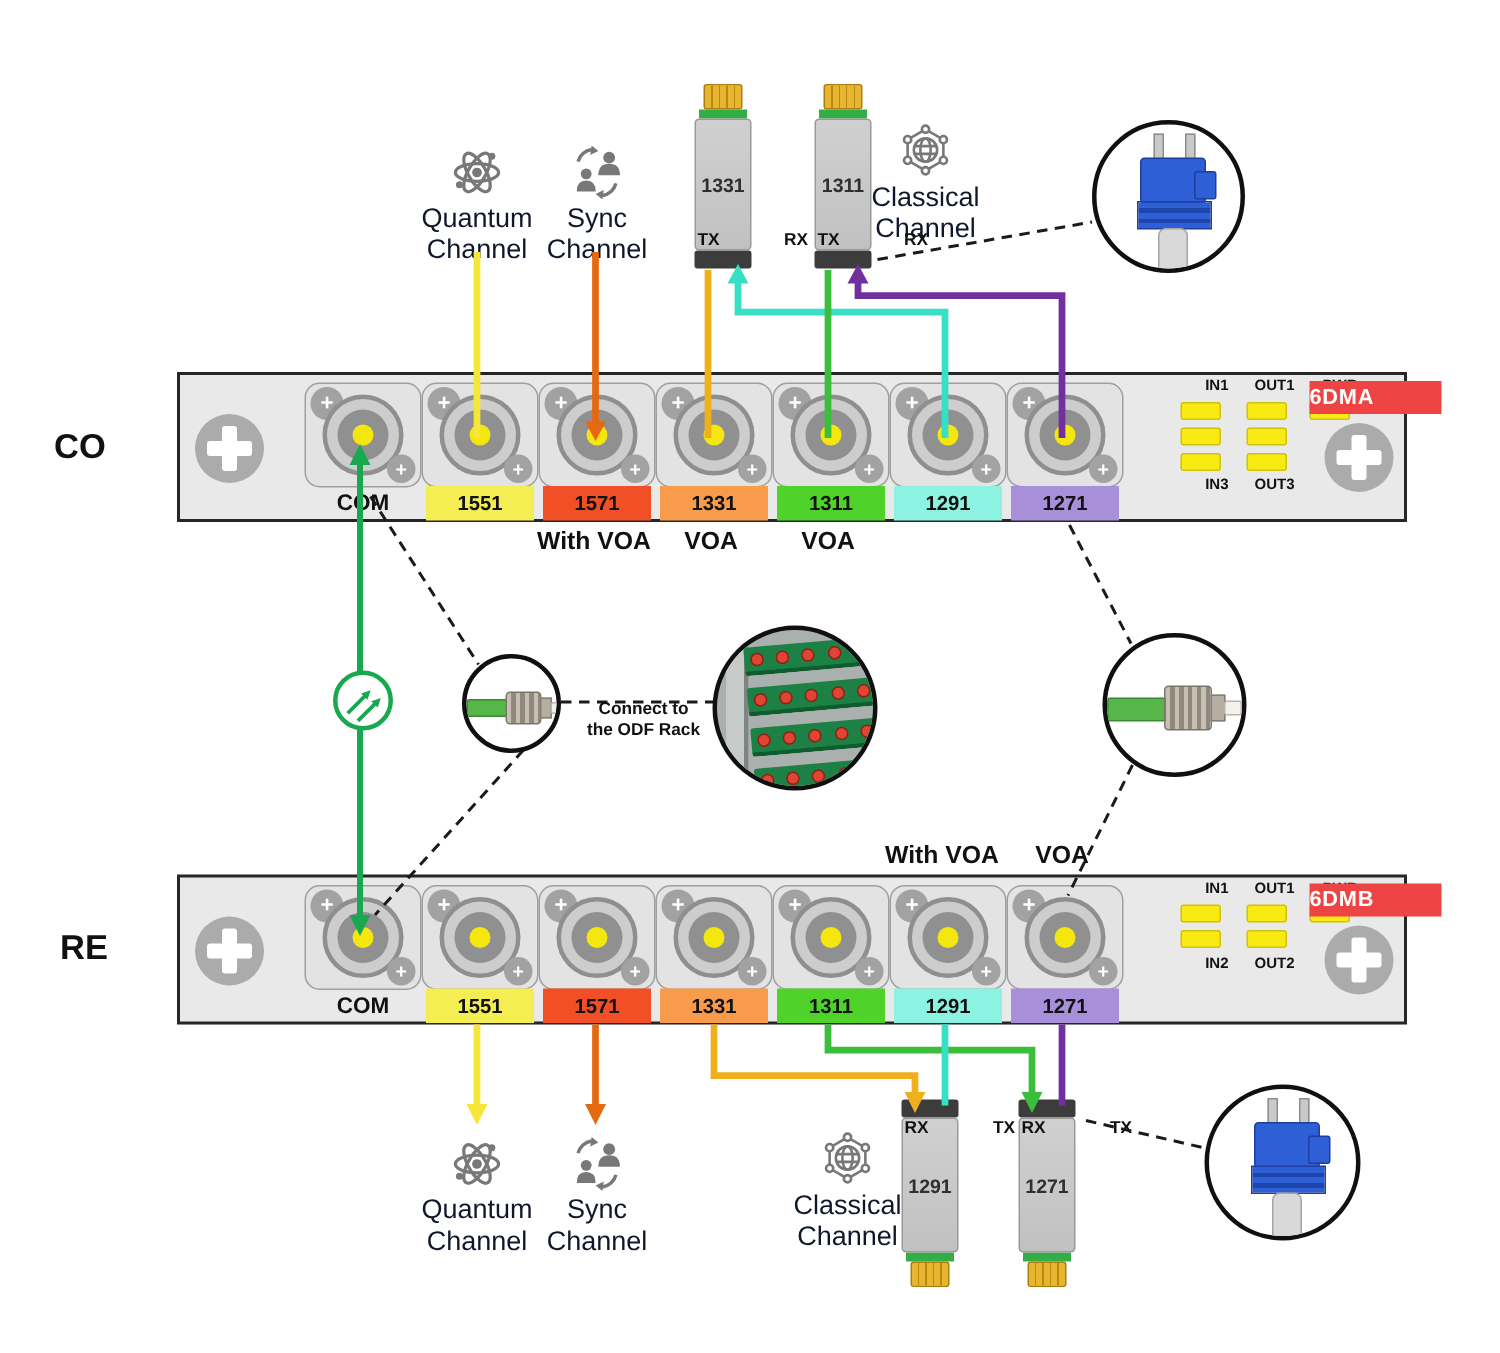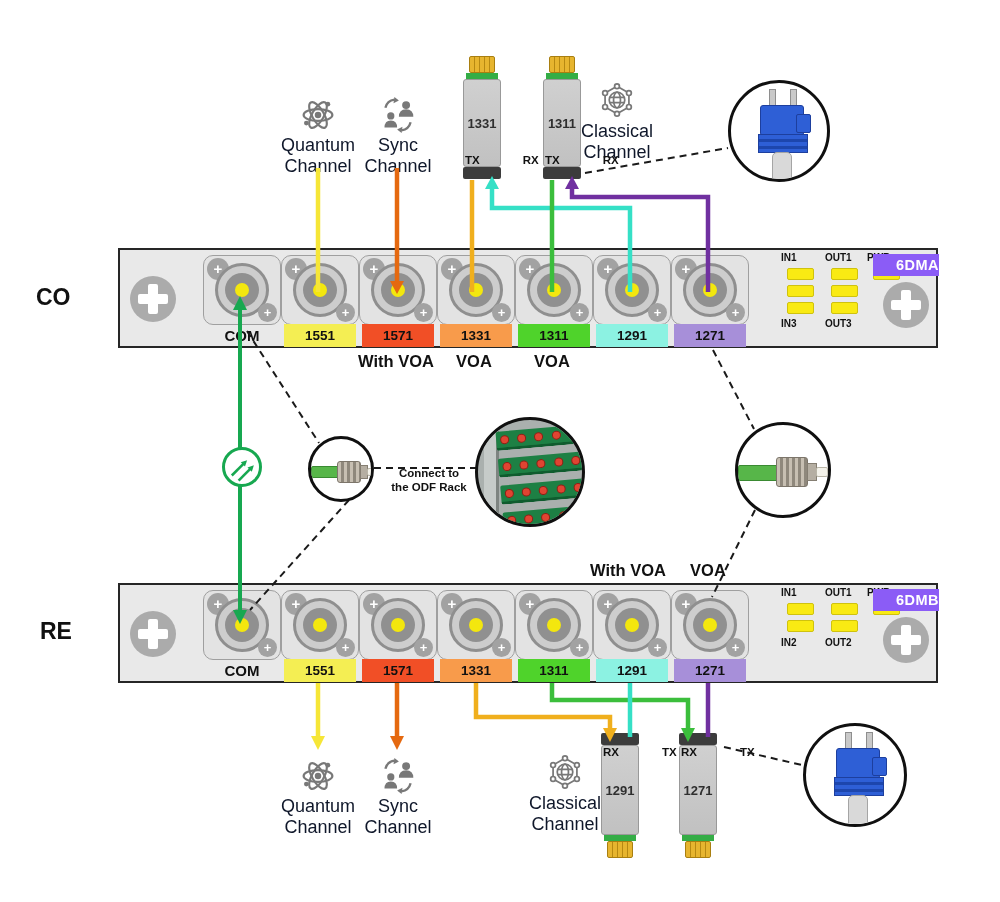--- a/index.html
+++ b/index.html
@@ -14,25 +14,25 @@
             font-weight:900;text-align:center;}
   .screw-sm.tl{left:3px;top:2px;width:22px;height:22px;font-size:15px;line-height:22px;}
   .screw-sm.br{right:3px;bottom:2px;width:19px;height:19px;font-size:13px;line-height:19px;}
   .conn{position:absolute;left:11px;top:7px;width:54px;height:54px;border-radius:50%;
         background:#cdcdcd;border:3px solid #8f8f8f;box-sizing:border-box;}
   .conn-mid{position:absolute;inset:7px;border-radius:50%;background:#909090;}
   .conn-core{position:absolute;inset:17px;border-radius:50%;background:#f3e70e;}
   .chip{position:absolute;top:74px;width:72px;height:23px;line-height:23px;
         text-align:center;font-size:13.5px;font-weight:800;color:#111;}
   .chip-com{background:transparent;font-size:15px;font-weight:800;}
-  .ledlbl{position:absolute;width:38px;text-align:left;font-size:10px;font-weight:800;color:#111;}
+  .ledlbl{position:absolute;width:38px;text-align:right;font-size:10px;font-weight:800;color:#111;}
   .led{position:absolute;width:27px;height:12px;background:#F9EA13;border:1px solid #cfc20e;
        border-radius:2px;box-sizing:border-box;}
-  .model{position:absolute;left:753px;top:4px;width:66px;height:22px;background:#8b5cf6;
-         color:#fff;font-weight:800;font-size:14.5px;text-align:right;line-height:22px;
+  .model{position:absolute;left:753px;top:4px;width:88px;height:22px;background:#ef4444;
+         color:#fff;font-weight:800;font-size:14.5px;text-align:left;line-height:22px;
          letter-spacing:.5px;}
   .screw-lg{position:absolute;width:46px;height:46px;border-radius:50%;background:#ababab;}
   .screw-lg .bh{position:absolute;left:8px;top:18px;width:30px;height:10px;background:#fff;border-radius:2px;}
   .screw-lg .bv{position:absolute;left:18px;top:8px;width:10px;height:30px;background:#fff;border-radius:2px;}
   
   .side{position:absolute;font-size:23px;font-weight:800;color:#111;z-index:2;}
   .voa{position:absolute;font-size:16.5px;font-weight:800;color:#111;text-align:center;z-index:2;}
   .prewrap{white-space:pre-line;}
   .chan{position:absolute;width:84px;display:flex;flex-direction:column;align-items:center;z-index:4;}
   .chan-label{margin-top:2px;text-align:center;font-size:18px;font-weight:400;color:#0f172a;line-height:1.18;}

